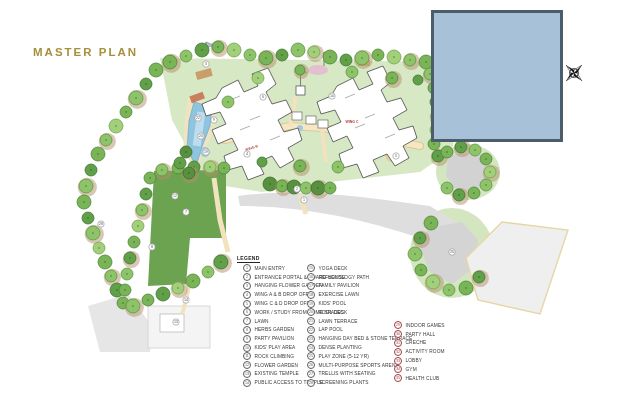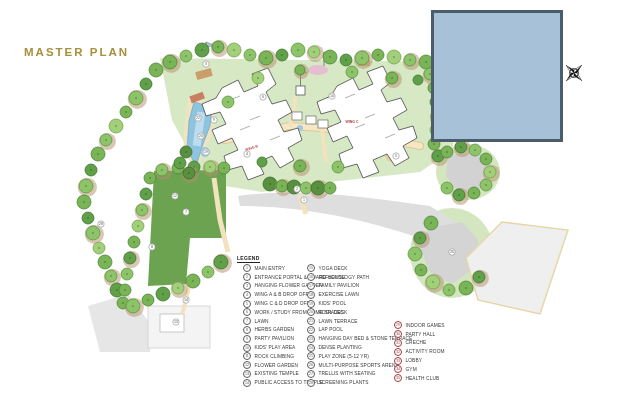--- a/index.html
+++ b/index.html
@@ -1,18 +1,18 @@
 <!DOCTYPE html>
 <html><head>
 <meta charset="utf-8">
 <style>
   html,body{margin:0;padding:0;background:#fff;}
   .canvas{position:relative;width:618px;height:404px;background:#ffffff;overflow:hidden;
           font-family:"Liberation Sans", sans-serif;}
-  .title{position:absolute;left:24px;top:46px;font-size:11.5px;font-weight:600;
+  .title{position:absolute;left:33px;top:46px;font-size:11.5px;font-weight:600;
          letter-spacing:2px;color:#a6903b;}
   .plan{position:absolute;left:0;top:0;width:618px;height:404px;}
   .inset{position:absolute;left:431px;top:10px;width:126px;height:126px;
          background:#a7c1d8;border:3px solid #4b5c6b;}
   .compass{position:absolute;left:562px;top:61px;width:24px;height:24px;}
   .legend-header{position:absolute;left:237px;top:255px;font-size:5px;font-weight:bold;
          color:#222;border-bottom:0.8px solid #222;letter-spacing:.3px;padding-bottom:.5px;}
   .legend-col{position:absolute;}
   .leg-row{display:flex;align-items:center;height:8.8px;}
   .leg-num{width:6px;height:6px;border-radius:50%;border:.6px solid #5a5a5a;display:flex;

